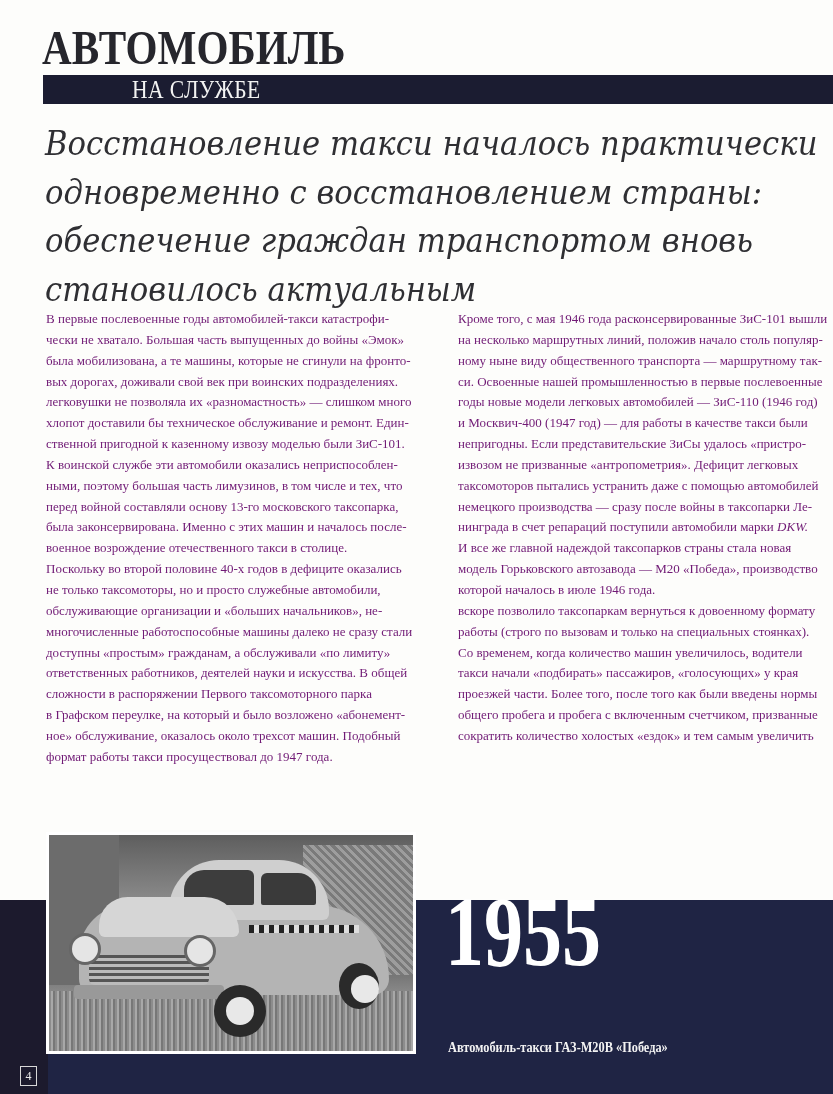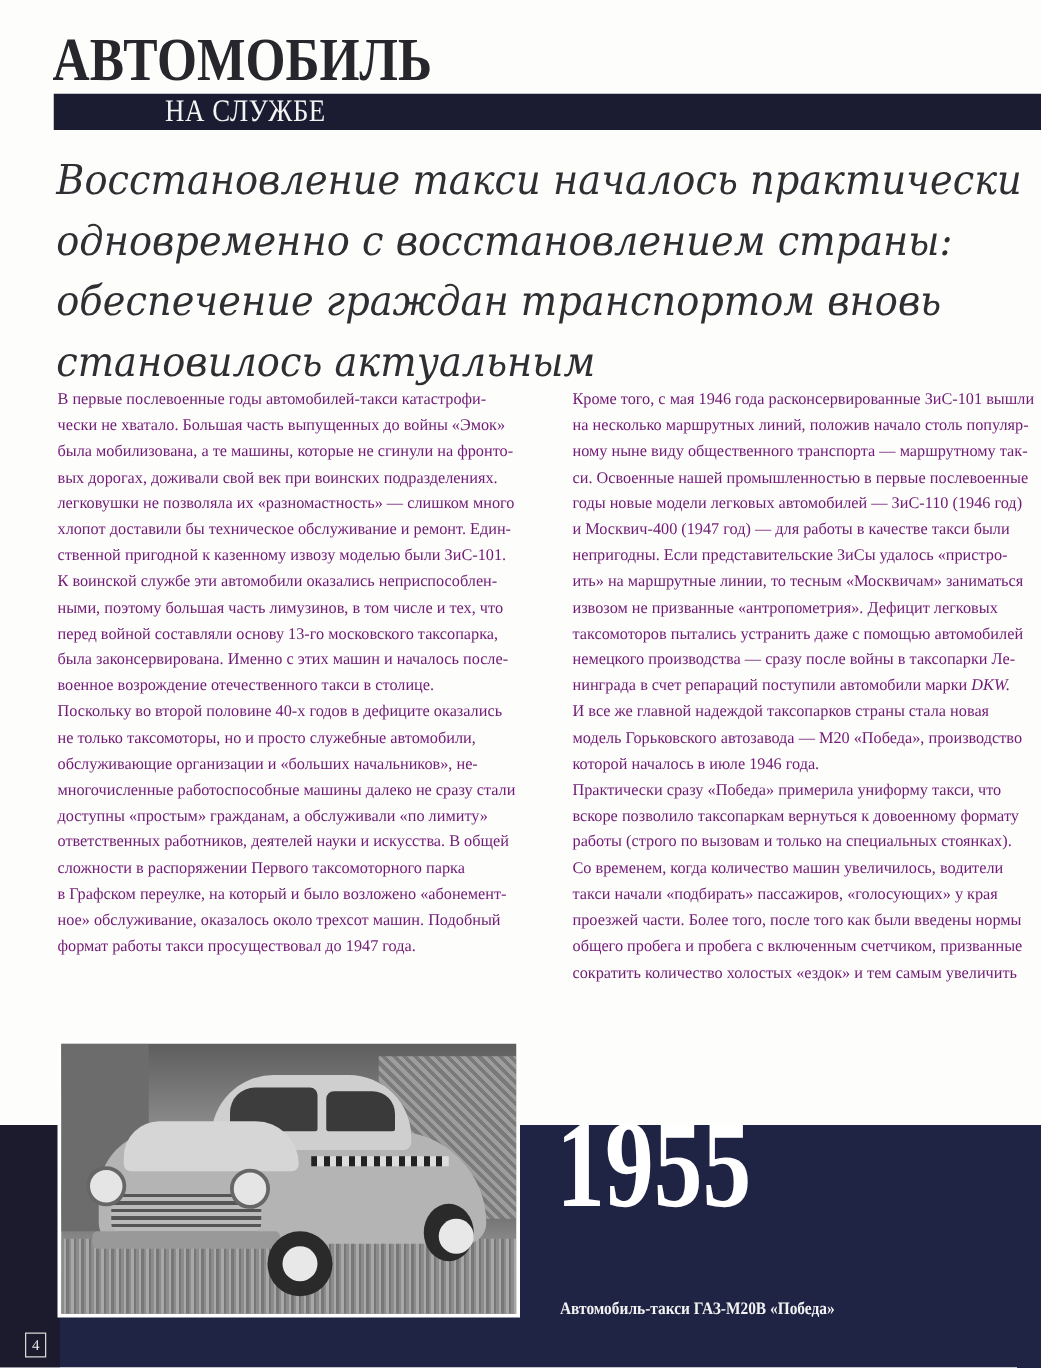--- a/index.html
+++ b/index.html
@@ -138,29 +138,27 @@
 </div>
 
 <div class="col col-right">
   <span class="ln">Кроме того, с мая 1946 года расконсервированные ЗиС-101 вышли</span>
   <span class="ln">на несколько маршрутных линий, положив начало столь популяр-</span>
   <span class="ln">ному ныне виду общественного транспорта — маршрутному так-</span>
   <span class="ln">си. Освоенные нашей промышленностью в первые послевоенные</span>
   <span class="ln">годы новые модели легковых автомобилей — ЗиС-110 (1946 год)</span>
   <span class="ln">и Москвич-400 (1947 год) — для работы в качестве такси были</span>
   <span class="ln">непригодны. Если представительские ЗиСы удалось «пристро-</span>
-  <span class="ln">ить» на маршрутные линии, то тесным «Москвичам» заниматься</span>
   <span class="ln">извозом не призванные «антропометрия». Дефицит легковых</span>
   <span class="ln">таксомоторов пытались устранить даже с помощью автомобилей</span>
   <span class="ln">немецкого производства — сразу после войны в таксопарки Ле-</span>
   <span class="ln"><span>нинграда в счет репараций поступили автомобили марки</span> <i>DKW.</i></span>
   <span class="ln">И  все же главной надеждой таксопарков страны стала новая</span>
   <span class="ln">модель Горьковского автозавода — М20 «Победа», производство</span>
   <span class="ln">которой началось в июле 1946 года.</span>
-  <span class="ln">Практически сразу «Победа» примерила униформу такси, что</span>
   <span class="ln">вскоре позволило таксопаркам вернуться к довоенному формату</span>
   <span class="ln">работы (строго по вызовам и только на специальных стоянках).</span>
   <span class="ln">Со временем, когда количество машин увеличилось, водители</span>
   <span class="ln">такси начали «подбирать» пассажиров, «голосующих» у края</span>
   <span class="ln">проезжей части. Более того, после того как были введены нормы</span>
   <span class="ln">общего пробега и пробега с включенным счетчиком, призванные</span>
   <span class="ln">сократить количество холостых «ездок» и тем самым увеличить</span>
 </div>
 
 <div class="navy-band">

